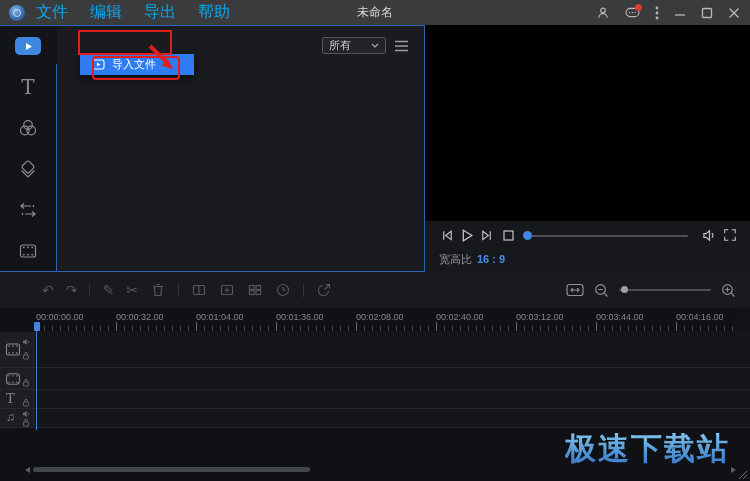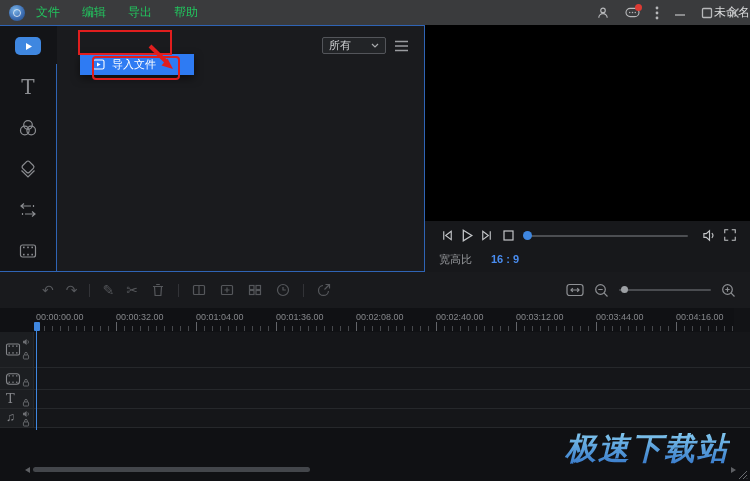--- a/index.html
+++ b/index.html
@@ -8,22 +8,22 @@
   svg{display:block;}
 
   
   .titlebar{position:absolute;left:0;top:0;width:750px;height:25px;background:#3a3b3d;
             display:flex;align-items:center;}
   .app-logo{width:16px;height:16px;border-radius:50%;margin:0 11px 0 9px;position:relative;
             background:radial-gradient(circle at 38% 32%,#7ab4e8 0%,#3d6fb4 55%,#23477e 100%);}
   .app-logo::after{content:"";position:absolute;inset:4px;border-radius:50%;
             border:1.5px solid rgba(235,240,248,.8);}
   .menus{display:flex;gap:22px;}
-  .menu-item{font-size:12px;color:#22c55e;cursor:default;}
-  .tb-title{position:absolute;left:0;right:0;top:0;height:29px;line-height:25px;text-align:right;
+  .menu-item{font-size:16px;color:#0ea5e9;cursor:default;}
+  .tb-title{position:absolute;left:0;right:0;top:0;height:29px;line-height:25px;text-align:center;
             font-size:12px;color:#dadbdc;pointer-events:none;}
   .tb-right{position:absolute;right:10px;top:0;height:25px;display:flex;align-items:center;gap:15px;}
   .tbr-ico{position:relative;color:#b7b8ba;}
   .badge-dot{position:absolute;right:-2px;top:-2px;width:7px;height:7px;border-radius:50%;background:#dd3b34;}
 
   
   .media-section{position:absolute;left:0;top:25px;width:425px;height:247px;background:#1a1b1e;
                  box-sizing:border-box;border-top:1px solid #2f64b5;border-right:1px solid #2f64b5;
                  border-bottom:1px solid #2f64b5;}
   .sidebar{position:absolute;left:0;top:0;width:57px;height:100%;background:#131417;}
@@ -58,21 +58,21 @@
   .anno-item{position:absolute;left:92px;top:56px;width:84px;height:20px;border:2px solid #e01e1e;border-radius:4px;}
   .anno-arrow{position:absolute;left:146px;top:44px;}
 
   
   .preview{position:absolute;left:425px;top:25px;width:325px;height:247px;background:#17181b;}
   .video-area{position:absolute;left:0;top:0;width:325px;height:196px;background:#000;}
   .t-btn{position:absolute;color:#c3c5c8;cursor:pointer;}
   .seek-line{position:absolute;left:102px;top:210px;width:161px;height:2px;background:#4c4e52;border-radius:1px;}
   .seek-dot{position:absolute;left:98px;top:206px;width:9px;height:9px;border-radius:50%;background:#3f87e0;cursor:pointer;}
   .aspect{position:absolute;left:14px;top:227px;font-size:11px;color:#96989c;}
-  .aspect b{color:#4a8df0;font-weight:bold;margin-left:19px;}
+  .aspect b{color:#4a8df0;font-weight:bold;margin-left:5px;}
   .timecode{position:absolute;right:12px;top:227px;font-size:11px;color:#96989c;}
 
   
   .timeline{position:absolute;left:0;top:272px;width:750px;height:209px;background:#121316;}
   .tl-toolbar{position:absolute;left:0;top:0;right:0;height:36px;background:#191a1d;
               display:flex;align-items:center;padding-left:42px;gap:12px;}
   .tb-ico{width:16px;height:16px;color:#55575b;cursor:pointer;}
   .tb-glyph{font-size:14px;line-height:16px;color:#55575b;cursor:pointer;}
   .tb-sep{width:1px;height:13px;background:#323337;}
   .tl-zoom{position:absolute;right:14px;top:0;height:36px;display:flex;align-items:center;gap:10px;color:#8e9094;}
@@ -94,21 +94,21 @@
   .below{position:absolute;left:0;right:0;top:156px;height:53px;background:#101114;}
 
   .playhead{position:absolute;left:36px;top:50px;width:1px;height:108px;background:#3f87e0;z-index:5;}
   .hscroll{position:absolute;left:33px;top:195px;width:277px;height:5px;background:#43464b;border-radius:3px;cursor:pointer;}
   .hs-arrow-l{position:absolute;left:25px;top:195px;width:0;height:0;cursor:pointer;
      border-top:3px solid transparent;border-bottom:3px solid transparent;border-right:5px solid #5d5f63;}
   .hs-arrow-r{position:absolute;right:14px;top:195px;width:0;height:0;cursor:pointer;
      border-top:3px solid transparent;border-bottom:3px solid transparent;border-left:5px solid #5d5f63;}
   .watermark{position:absolute;right:20px;top:156px;font-size:31px;font-weight:bold;letter-spacing:2px;
      background:linear-gradient(180deg,#8ed2f2 0%,#5aa0dc 48%,#2f6fc4 100%);
-     -webkit-background-clip:text;background-clip:text;color:transparent;font-style:italic;}
+     -webkit-background-clip:text;background-clip:text;color:transparent;}
   .resize-grip{position:absolute;right:2px;top:198px;color:#6a6c70;}
 </style>
 </head>
 <body>
 
 <div id="app">
 
   <div class="titlebar">
     <div class="app-logo"></div>
     <div class="menus">

